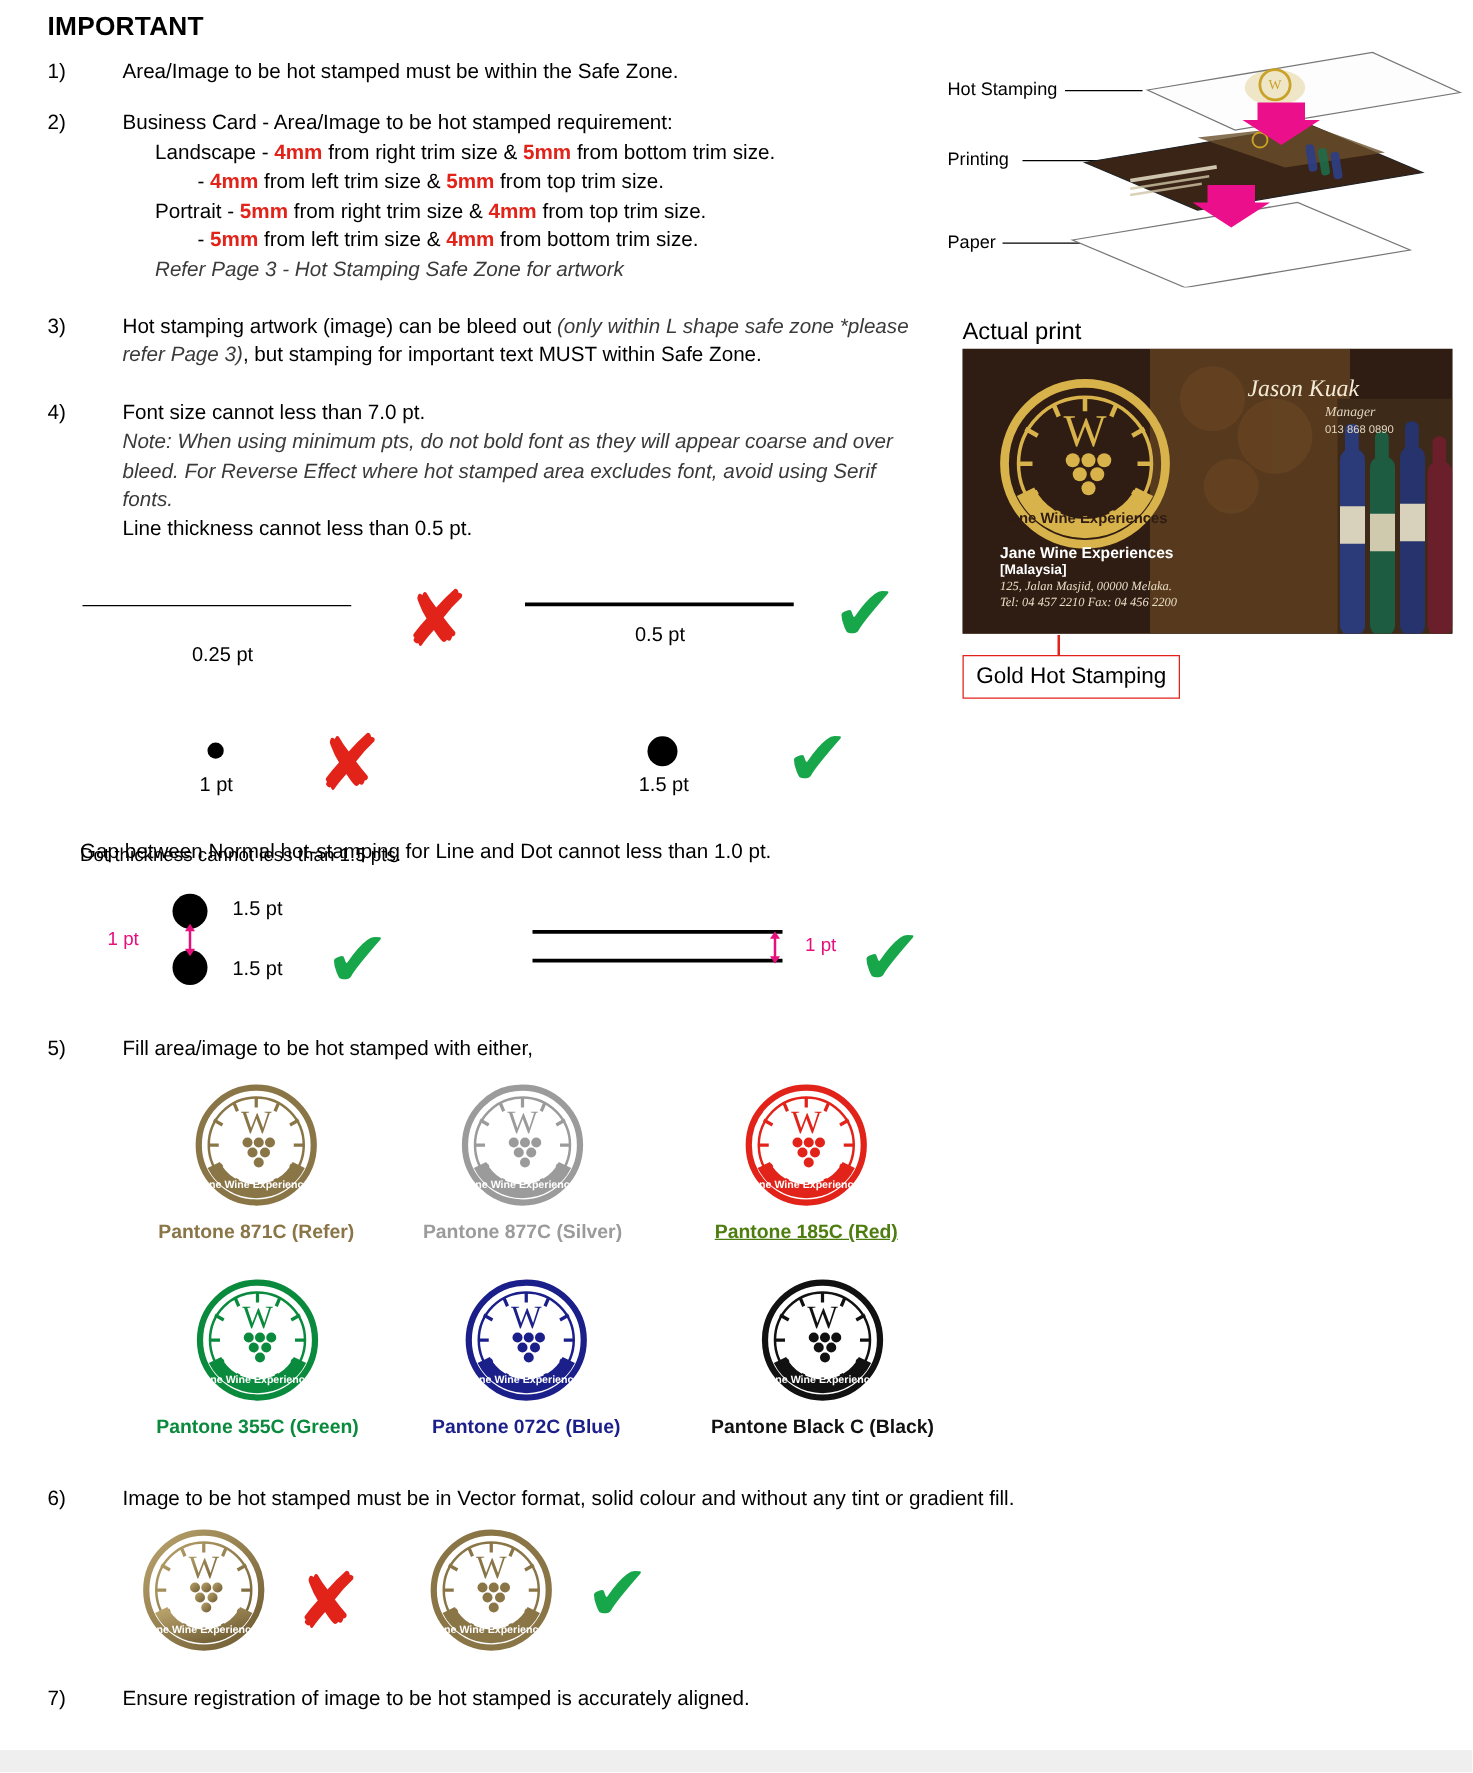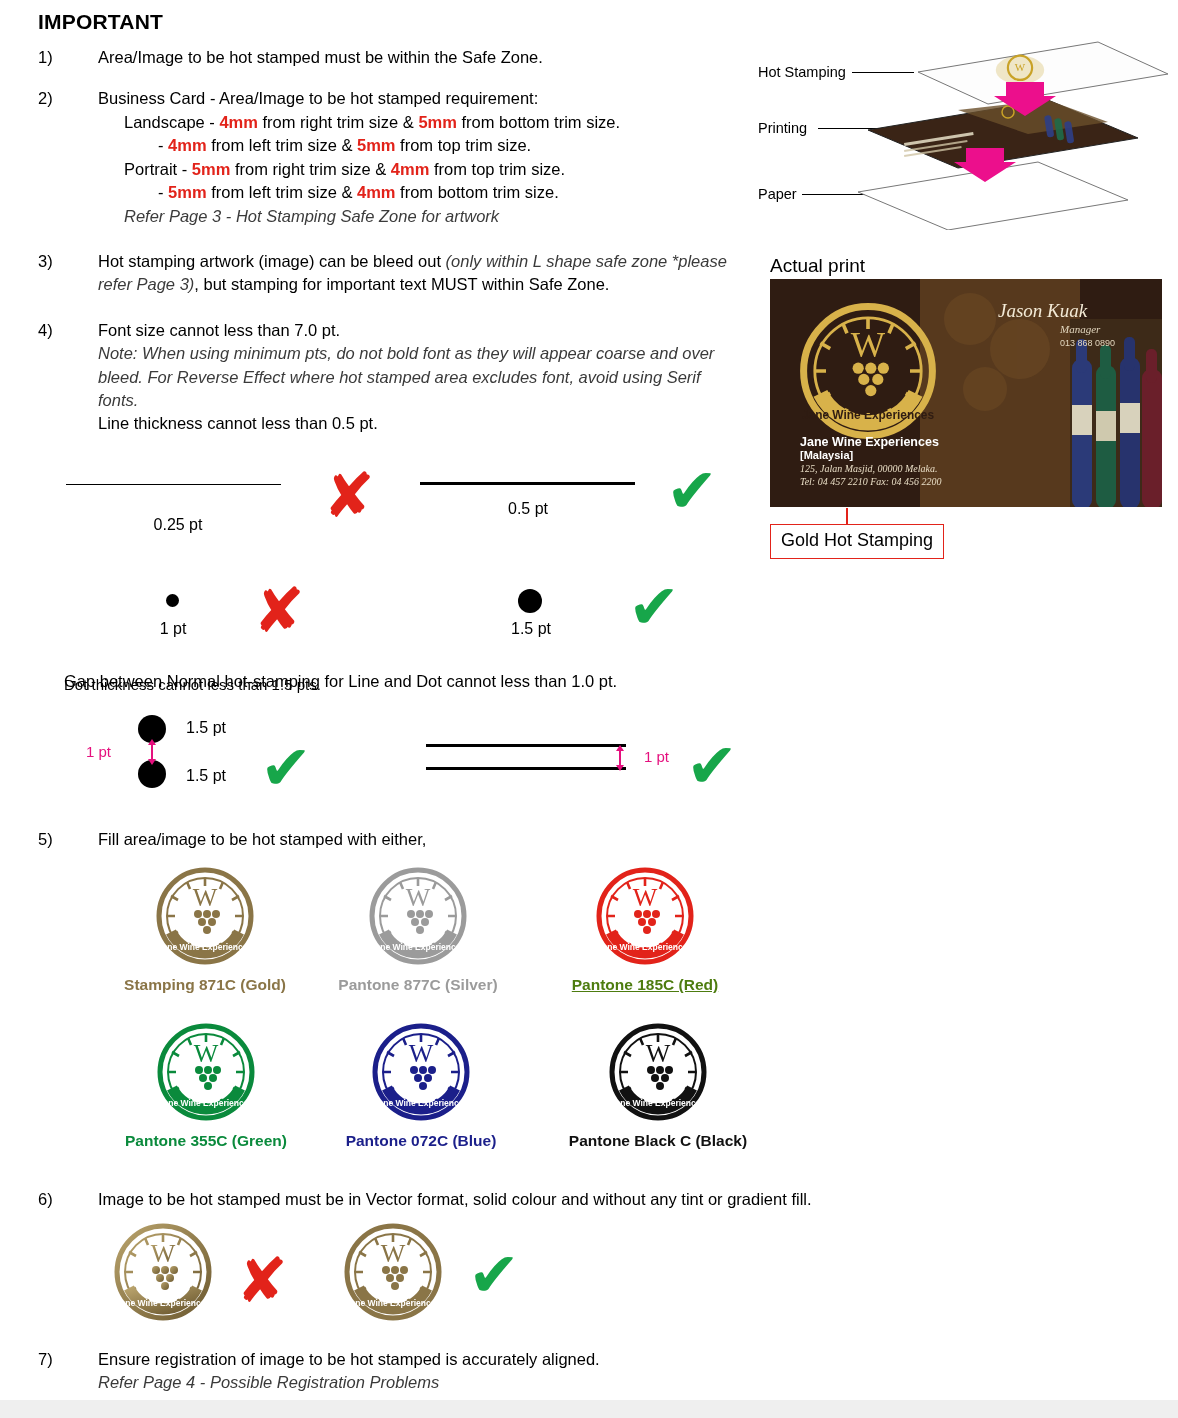--- a/index.html
+++ b/index.html
@@ -298,21 +298,21 @@
           <circle cx="43" cy="48" r="4"></circle>
             <circle cx="52" cy="48" r="4"></circle>
             <circle cx="61" cy="48" r="4"></circle>
           <circle cx="47" cy="56" r="4"></circle>
             <circle cx="57" cy="56" r="4"></circle>
           <circle cx="52" cy="64" r="4"></circle>
         </g>
         <path d="M16 66 A38 38 0 0 0 84 66" fill="none" stroke="#8a7547" stroke-width="11"></path>
         <text x="50" y="84" text-anchor="middle" font-family="Liberation Sans, sans-serif" font-size="8.5" font-weight="bold" fill="#ffffff">Jane Wine Experiences</text>
       </svg>
-      <div class="logo-label" style="color:#8a7547;">Stamping 871C (Gold)</div>
+      <div class="logo-label" style="color:#8a7547;">Pantone 871C (Refer)</div>
     </div>
 
     <div class="logo-cell" style="left:280px;top:0;width:200px;">
       <svg class="logo" width="100" height="100" viewBox="0 0 100 100">
         <circle cx="50" cy="50" r="46" fill="none" stroke="#9b9b9b" stroke-width="5"></circle>
         <circle cx="50" cy="50" r="38" fill="none" stroke="#9b9b9b" stroke-width="2"></circle>
         <g stroke="#9b9b9b" stroke-width="2.6">
           <path d="M50 12 L50 20 M68 16 L65 23 M84 30 L77 34 M88 50 L80 50 M84 70 L77 66 M68 84 L65 77 M50 88 L50 80 M32 84 L35 77 M16 70 L23 66 M12 50 L20 50 M16 30 L23 34 M32 16 L35 23"></path>
         </g>
         <text x="50" y="40" text-anchor="middle" font-family="Liberation Serif, serif" font-size="26" fill="#9b9b9b">W</text>
@@ -476,21 +476,20 @@
         <text x="50" y="84" text-anchor="middle" font-family="Liberation Sans, sans-serif" font-size="8.5" font-weight="bold" fill="#ffffff">Jane Wine Experiences</text>
       </svg>
     </div>
     <span class="tick" style="position:absolute;left:430px;top:22px;">✔</span>
   </div>
 
   <div class="item" style="position:absolute;left:38px;top:1348px;width:900px;margin:0;">
     <div class="num">7)</div>
     <div class="body">
       <div>Ensure registration of image to be hot stamped is accurately aligned.</div>
-      <div class="ital">Refer Page 4 - Possible Registration Problems</div>
     </div>
   </div>
 
   <div>
 
     <div class="layer-label" style="left:758px;top:64px;">Hot Stamping</div>
     <div class="leader" style="left:852px;top:72px;width:62px;"></div>
 
     <div class="layer-label" style="left:758px;top:120px;">Printing</div>
     <div class="leader" style="left:818px;top:128px;width:78px;"></div>

